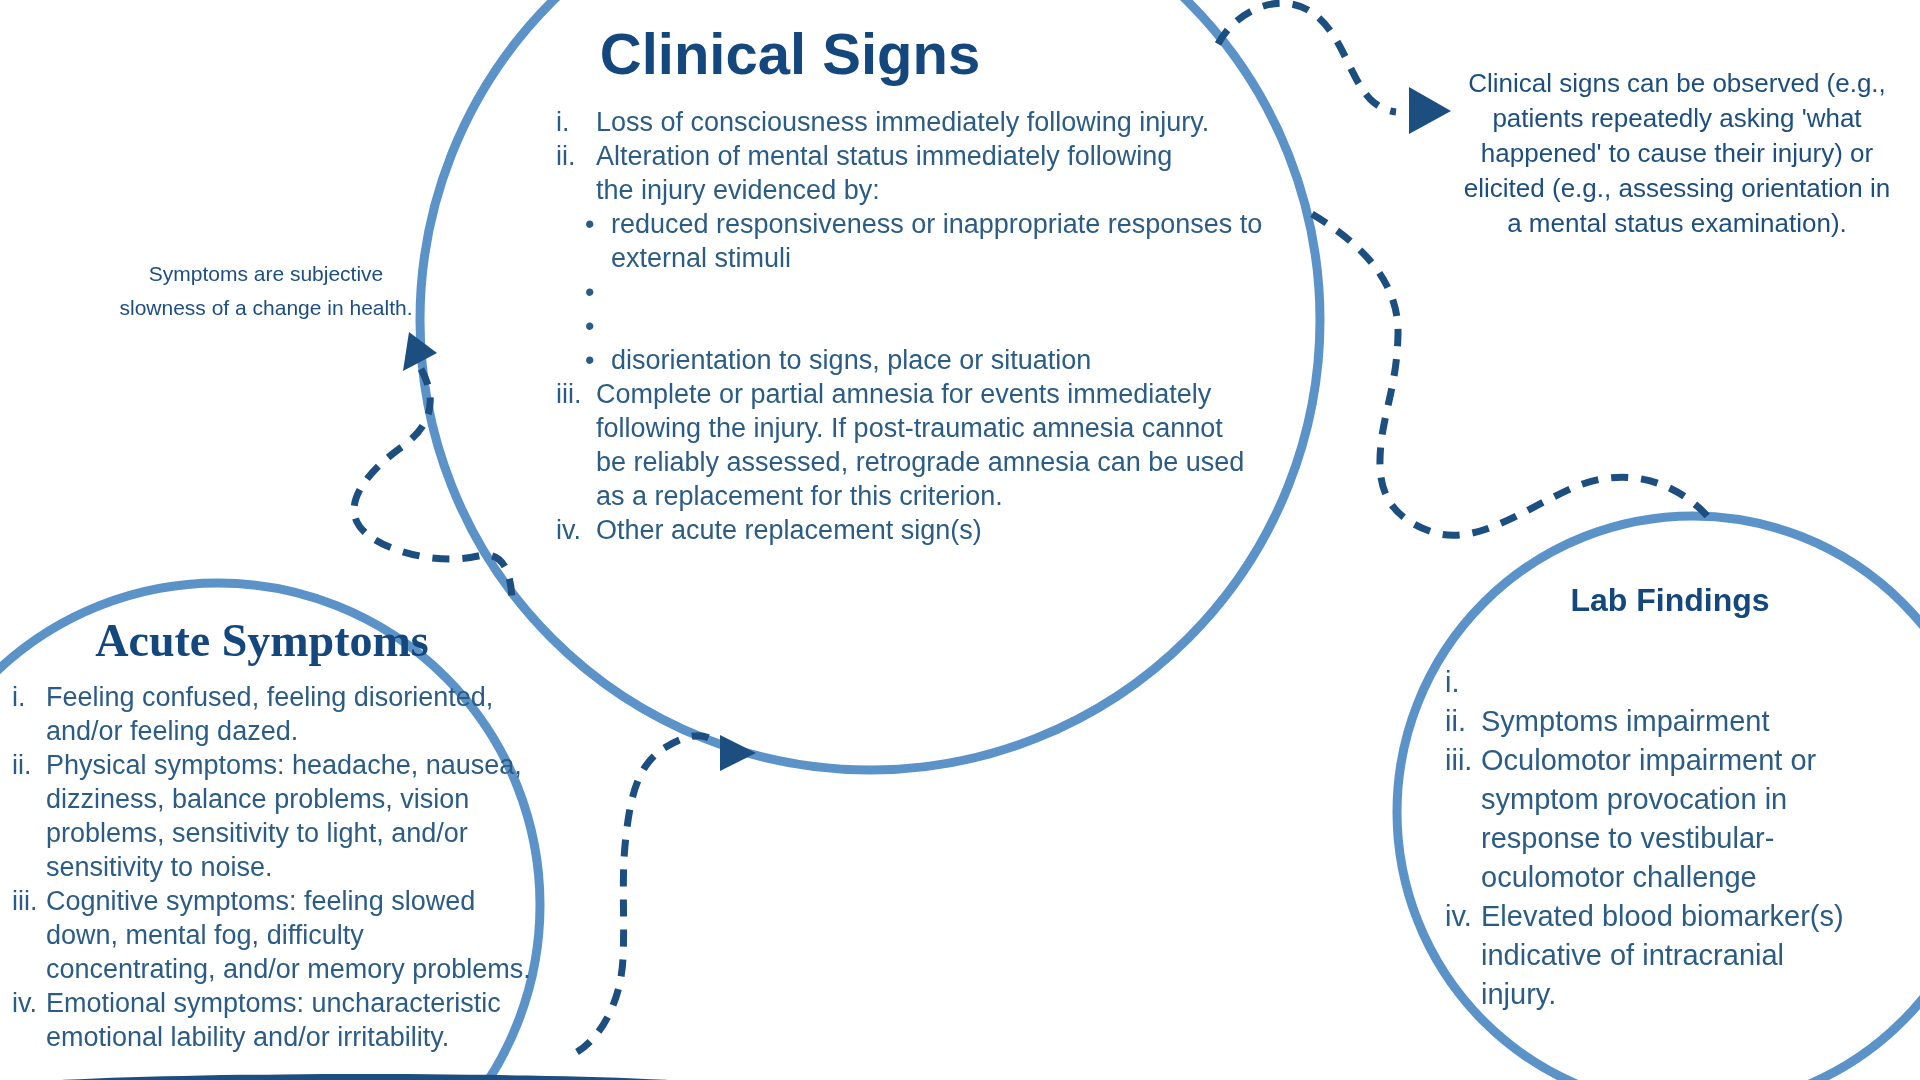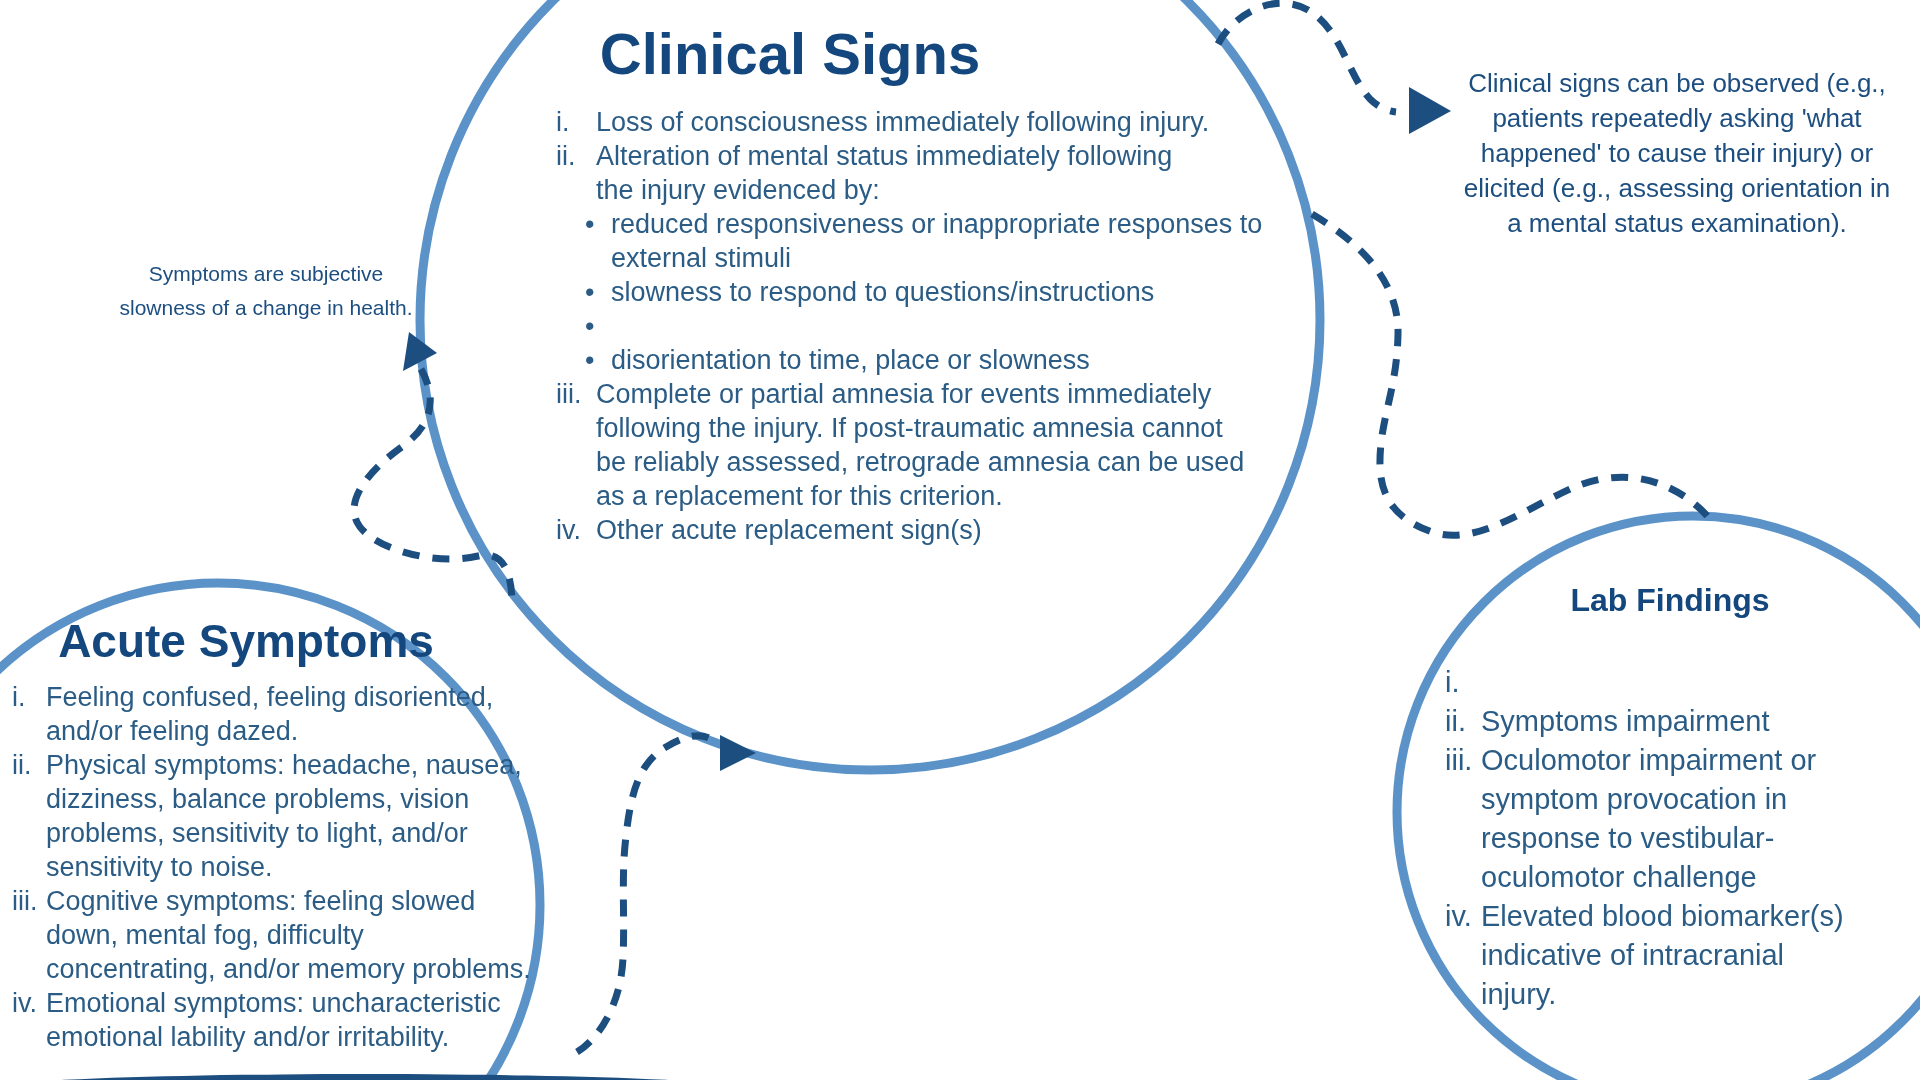--- a/index.html
+++ b/index.html
@@ -27,21 +27,21 @@
   .list .row{display:flex;align-items:flex-start;}
   .list .m{flex:0 0 auto;display:inline-block;}
   .list .t{white-space:nowrap;}
 
   #clinical-title{left:565px;top:20px;width:450px;font-size:58px;}
   #clinical-list{left:556px;top:105px;width:800px;font-size:27px;line-height:34px;}
   #clinical-list .m{width:40px;}
   #clinical-list .row.indent{margin-left:29px;}
   #clinical-list .row.indent .m{width:26px;}
 
-  #acute-title{left:36px;top:614px;width:420px;font-size:46px;}
+  #acute-title{left:52px;top:614px;width:420px;font-size:46px;font-family:Liberation Serif, serif;}
   #acute-list{left:12px;top:680px;width:540px;font-size:27px;line-height:34px;}
   #acute-list .m{width:34px;}
 
   #lab-title{left:1460px;top:582px;width:420px;font-size:32px;}
   #lab-list{left:1445px;top:663px;width:470px;font-size:29px;line-height:39px;}
   #lab-list .m{width:36px;}
 
   #symptoms-note{left:56px;top:257px;width:420px;font-size:21px;line-height:34px;}
   #clinical-note{left:1427px;top:66px;width:500px;font-size:26px;line-height:35px;}
 </style>
@@ -79,28 +79,27 @@
       <div class="row">
         <span class="m">ii.</span>
         <span class="t">Alteration of mental status immediately following<br>the injury evidenced by:</span>
       </div>
       <div class="row indent">
         <span class="m">•</span>
         <span class="t">reduced responsiveness or inappropriate responses to<br>external stimuli</span>
       </div>
       <div class="row indent">
         <span class="m">•</span>
-        <span class="t">slowness to respond to questions/instructions</span>
       </div>
       <div class="row indent">
         <span class="m">•</span>
       </div>
       <div class="row indent">
         <span class="m">•</span>
-        <span class="t">disorientation to time, place or slowness</span>
+        <span class="t">disorientation to signs, place or situation</span>
       </div>
       <div class="row">
         <span class="m">iii.</span>
         <span class="t">Complete or partial amnesia for events immediately<br>following the injury. If post-traumatic amnesia cannot<br>be reliably assessed, retrograde amnesia can be used<br>as a replacement for this criterion.</span>
       </div>
       <div class="row">
         <span class="m">iv.</span>
         <span class="t">Other acute replacement sign(s)</span>
       </div>
     </div>

